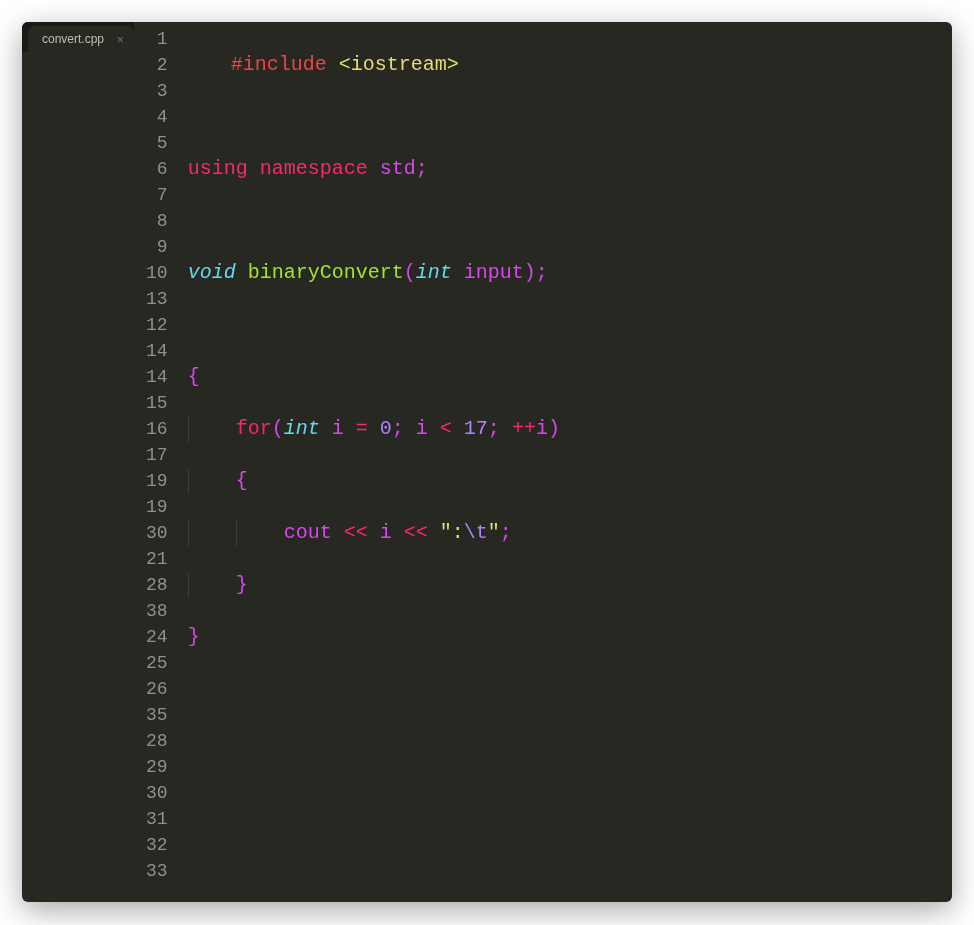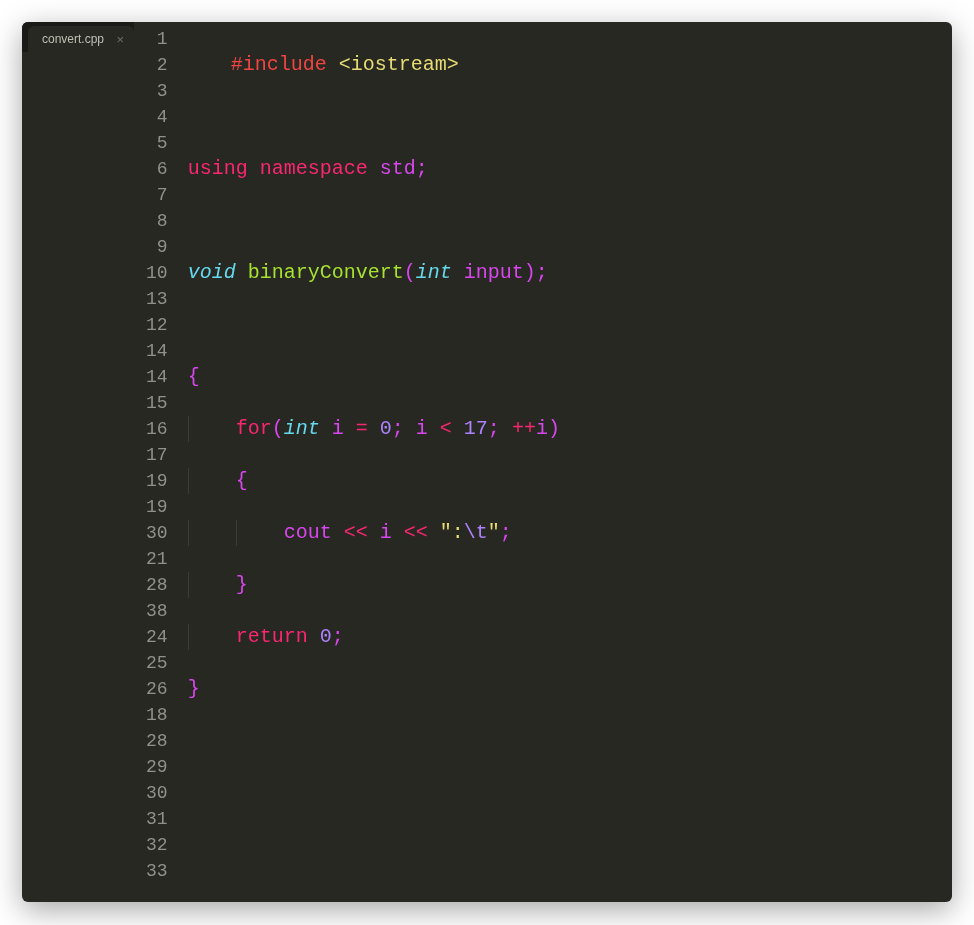--- a/index.html
+++ b/index.html
@@ -118,41 +118,40 @@
         <span class="ln">17</span>
         <span class="ln">19</span>
         <span class="ln">19</span>
         <span class="ln">30</span>
         <span class="ln">21</span>
         <span class="ln">28</span>
         <span class="ln">38</span>
         <span class="ln">24</span>
         <span class="ln">25</span>
         <span class="ln">26</span>
-        <span class="ln">18</span>
+        <span class="ln">35</span>
         <span class="ln">28</span>
         <span class="ln">29</span>
         <span class="ln">30</span>
         <span class="ln">31</span>
         <span class="ln">32</span>
         <span class="ln">33</span>
       </div>
     <div class="code">
 <span class="row"><span class="pre">#include</span> <span class="str">&lt;iostream&gt;</span></span>
 <span class="row"></span>
 <span class="row"><span class="kw-pink">using</span> <span class="kw-pink">namespace</span> <span class="plain">std</span><span class="plain">;</span></span>
 <span class="row"></span>
 <span class="row"><span class="kw-blue">void</span> <span class="fn-green">binaryConvert</span><span class="plain">(</span><span class="kw-blue">int</span> <span class="plain">input</span><span class="plain">);</span></span>
 <span class="row"></span>
 <span class="row"><span class="plain">{</span></span>
 <span class="row"><span class="ig" style="left:0px"></span>    <span class="kw-pink">for</span><span class="plain">(</span><span class="kw-blue">int</span> <span class="plain">i </span><span class="op">=</span><span class="plain"> </span><span class="num">0</span><span class="plain">; i </span><span class="op">&lt;</span><span class="plain"> </span><span class="num">17</span><span class="plain">; </span><span class="op">++</span><span class="plain">i)</span></span>
 <span class="row"><span class="ig" style="left:0px"></span>    <span class="plain">{</span></span>
 <span class="row"><span class="ig" style="left:0px"></span><span class="ig" style="left:48px"></span>        <span class="plain">cout </span><span class="op">&lt;&lt;</span><span class="plain"> i </span><span class="op">&lt;&lt;</span><span class="plain"> </span><span class="str">"</span><span class="str">:</span><span class="esc">\t</span><span class="str">"</span><span class="plain">;</span></span>
 <span class="row"><span class="ig" style="left:0px"></span>    <span class="plain">}</span></span>
-<span class="row"><span class="ig" style="left:0px"></span>    <span class="kw-pink">return</span><span class="plain"> </span><span class="num">0</span><span class="plain">;</span></span>
 <span class="row"><span class="plain">}</span></span>
 
 
 
 
 
 
 
 
 

